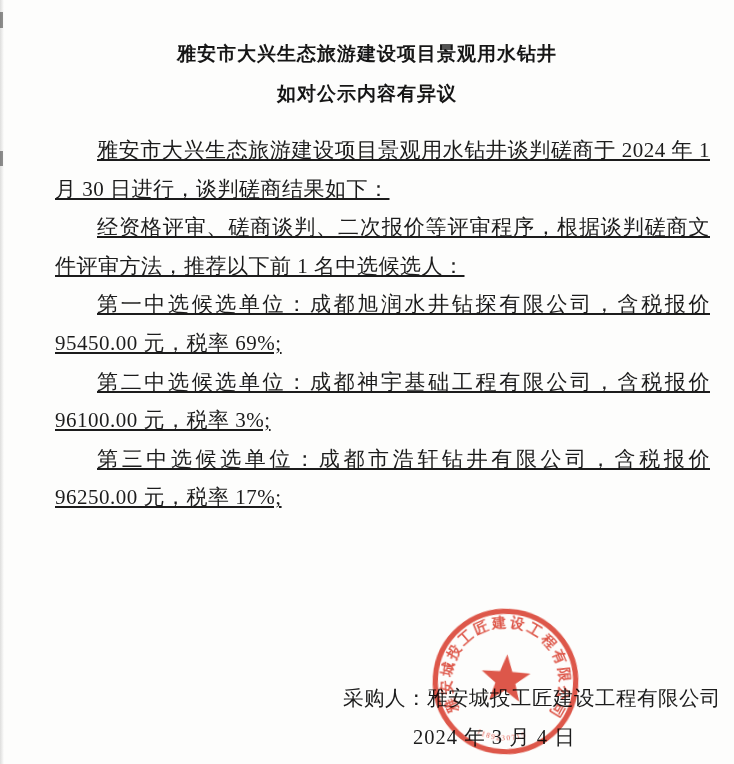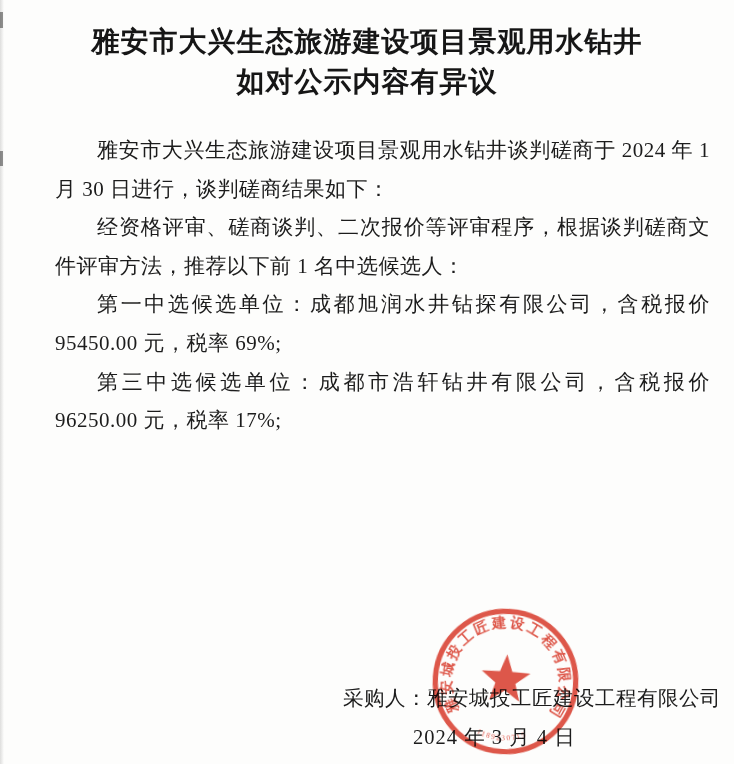--- a/index.html
+++ b/index.html
@@ -15,43 +15,43 @@
   .page::before{
     content:"";position:absolute;left:0;top:0;bottom:0;width:4px;
     background:linear-gradient(to right, rgba(110,110,110,.22), rgba(0,0,0,0));
     pointer-events:none;
   }
   .scan-speck{position:absolute;left:0;width:3px;background:#3a3a3a;opacity:.55;}
   .speck-1{top:12px;height:16px;}
   .speck-2{top:151px;height:15px;}
 
   .doc-title{
-    margin:4px;padding-top:18px;
+    margin:16px;padding-top:18px;
     text-align:center;
     font-family:"Liberation Sans","DejaVu Sans",sans-serif;
     font-weight:700;
-    font-size:28px;
+    font-size:19px;
     line-height:40px;
     letter-spacing:1px;
     color:#161616;
   }
   .doc-title .t-line{display:block;}
 
   .body-text{
     position:absolute;
     left:55px;right:24px;top:131px;
   }
   .body-text p{
     margin:0;
     font-size:21px;
     line-height:38.6px;
     text-align:justify;
     letter-spacing:.5px;
   }
-  .body-text p.indent{text-indent:42px;}
+  .body-text p.indent{text-indent:42px;text-decoration:underline;}
 
   .sig-purchaser{
     position:absolute;left:343px;top:684px;
     font-size:20.5px;line-height:28px;letter-spacing:.5px;
     white-space:nowrap;
   }
   .sig-date{
     position:absolute;left:413px;top:723px;
     font-size:20.5px;line-height:28px;letter-spacing:1px;
     white-space:nowrap;
@@ -80,20 +80,21 @@
 
   <h1 class="doc-title">
     <span class="t-line">雅安市大兴生态旅游建设项目景观用水钻井</span>
     <span class="t-line">如对公示内容有异议</span>
   </h1>
 
   <div class="body-text">
     <p class="indent">雅安市大兴生态旅游建设项目景观用水钻井谈判磋商于 2024 年 1 月 30 日进行，谈判磋商结果如下：</p>
     <p class="indent">经资格评审、磋商谈判、二次报价等评审程序，根据谈判磋商文件评审方法，推荐以下前 1 名中选候选人：</p>
     <p class="indent">第一中选候选单位：成都旭润水井钻探有限公司，含税报价 95450.00 元，税率 69%;</p>
+    <p class="indent">第二中选候选单位：成都神宇基础工程有限公司，含税报价 96100.00 元，税率 3%;</p>
     <p class="indent">第三中选候选单位：成都市浩轩钻井有限公司，含税报价 96250.00 元，税率 17%;</p>
   </div>
 
   <div class="sig-purchaser">采购人：雅安城投工匠建设工程有限公司</div>
   <div class="sig-date">2024 年 3 月 4 日</div>
 
   <div class="seal">
     <svg viewBox="0 0 200 200" xmlns="http://www.w3.org/2000/svg">
       <circle cx="100" cy="100" r="93" fill="none" stroke="#dc4637" stroke-width="7"></circle>
       <defs>

